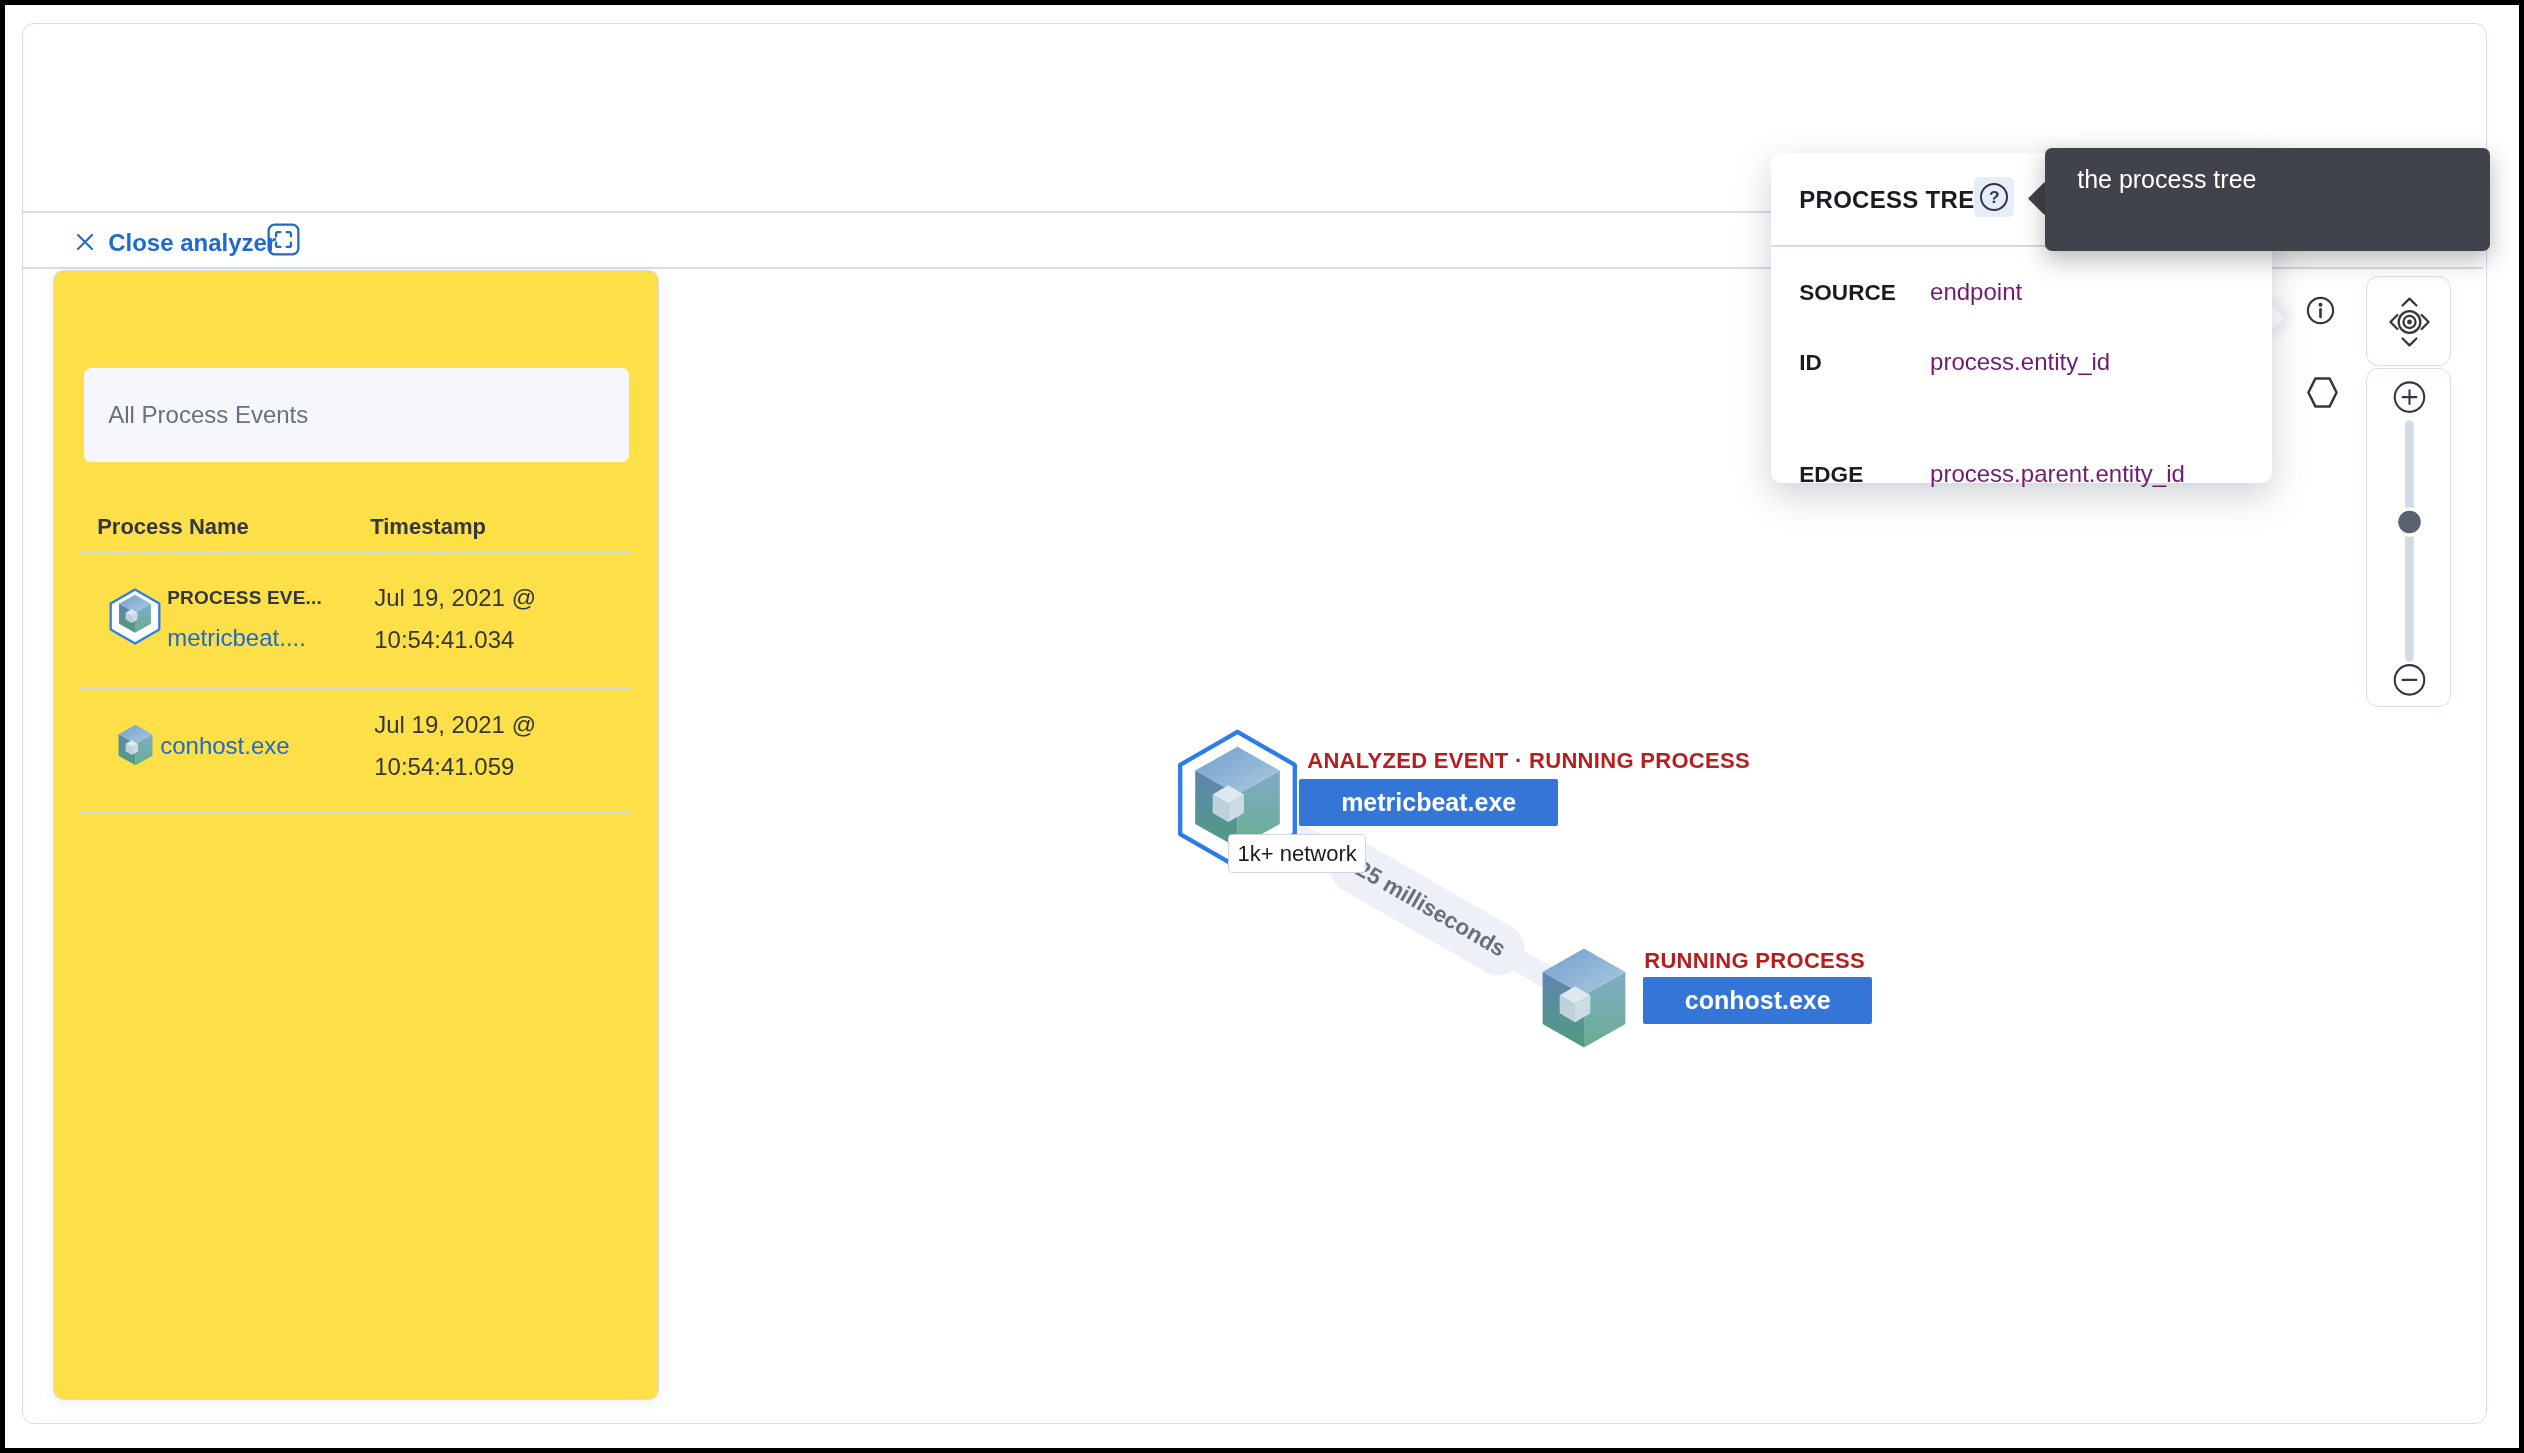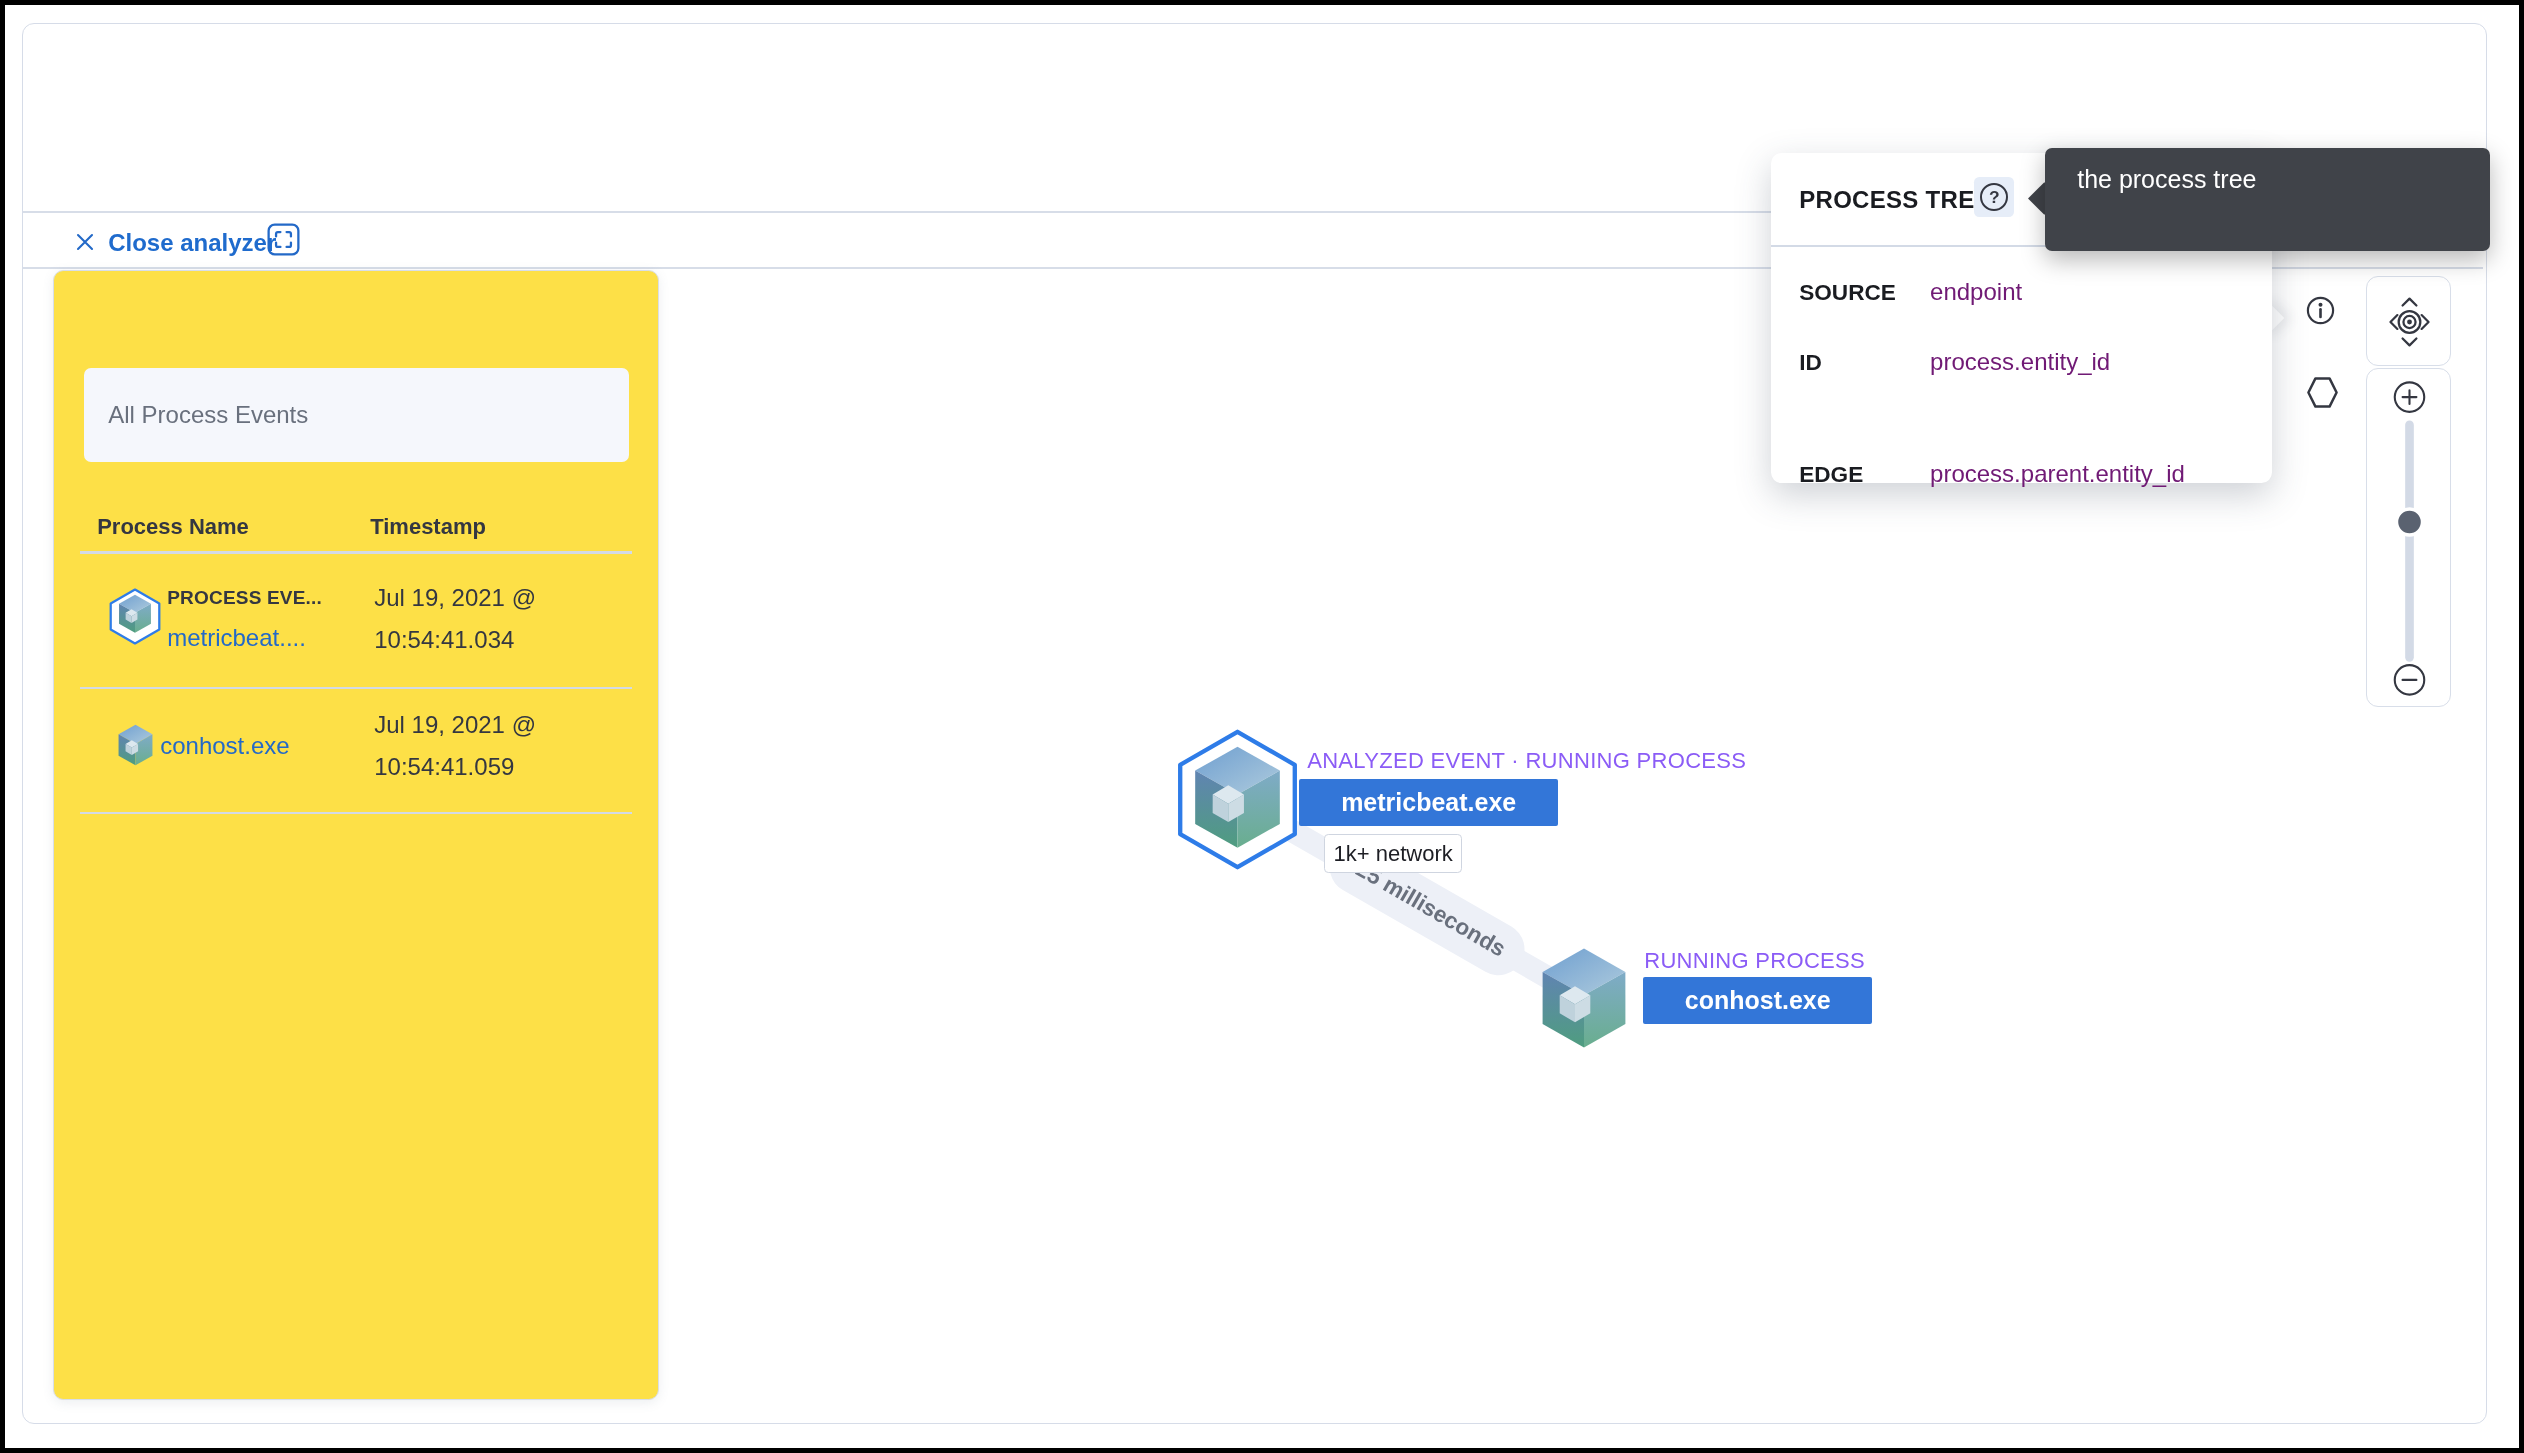--- a/index.html
+++ b/index.html
@@ -30,21 +30,21 @@
   .field-value{font-size:24px;color:#701a75;}
   .popover-arrow{left:2248px;top:300px;width:26px;height:26px;background:#fff;transform:rotate(45deg);
     box-shadow:5.2px -5.2px 12px rgba(60,70,90,.10);z-index:19;}
   
   .tooltip{left:2040px;top:143px;width:445px;height:103px;background:#404349;border-radius:7px;z-index:30;
     box-shadow:0 8.7px 24px rgba(0,0,0,.28);color:#fff;font-size:25px;line-height:41px;padding:11.3px 0 0 32px;box-sizing:border-box;}
   .tooltip-arrow{left:2028px;top:182px;width:22.6px;height:22.6px;background:#404349;transform:rotate(45deg);z-index:29;}
   
   .ctrl-box{background:#fff;border:1.7px solid #d8dee9;border-radius:12px;box-sizing:border-box;}
   
-  .node-label{font-size:22px;font-weight:400;color:#8b5cf6;letter-spacing:0.3px;white-space:nowrap;}
+  .node-label{font-size:22px;font-weight:700;color:#b91c1c;letter-spacing:0.3px;white-space:nowrap;}
   .node-btn{background:#3376d8;border-radius:2px;color:#fff;font-size:25px;font-weight:700;
     display:flex;align-items:center;justify-content:center;border:none;}
   .pill-badge{background:#fff;border:1.7px solid #cfd5e0;border-radius:4.3px;font-size:22px;color:#1d1e24;
     display:flex;align-items:center;justify-content:center;}
 </style>
 </head>
 <body>
 
 <svg width="0" height="0" style="position:absolute">
   <defs>
@@ -129,21 +129,21 @@
     <line x1="208" y1="158" x2="372" y2="252" stroke="#edf0f7" stroke-width="60" stroke-linecap="round"></line>
     <text x="0" y="0" transform="translate(290,213) rotate(30)" text-anchor="middle" font-size="26" font-weight="600" fill="#69707d">25 milliseconds</text>
   </svg>
 
   <svg class="abs" style="left:1170px;top:723px;z-index:2;" width="125" height="143" viewBox="0 0 144 164">
     <polygon points="72,4 138,42 138,122 72,160 6,122 6,42" fill="#fff" stroke="#2e7ce8" stroke-width="5" stroke-linejoin="round"></polygon>
     <use href="#cube" transform="translate(19,19) scale(1.06)"></use>
   </svg>
   <div class="abs node-label" style="left:1302px;top:743px;z-index:2;">ANALYZED EVENT · RUNNING PROCESS</div>
   <button class="abs node-btn" style="left:1294px;top:774px;width:259px;height:47px;z-index:2;">metricbeat.exe</button>
-  <div class="abs pill-badge" style="left:1319px;top:829px;width:136px;height:37px;z-index:3;">1k+ network</div>
+  <div class="abs pill-badge" style="left:1223px;top:829px;width:136px;height:37px;z-index:3;">1k+ network</div>
 
   <svg class="abs" style="left:1534px;top:941px;z-index:2;" width="90" height="104" viewBox="0 0 100 114">
     <use href="#cube"></use>
   </svg>
   <div class="abs node-label" style="left:1639px;top:943px;z-index:2;">RUNNING PROCESS</div>
   <button class="abs node-btn" style="left:1638px;top:972px;width:229px;height:47px;z-index:2;">conhost.exe</button>
 
   <div class="abs popover-arrow"></div>
   <div class="abs popover">
     <div class="abs popover-title" style="left:28px;top:33px;">PROCESS TREE</div>

